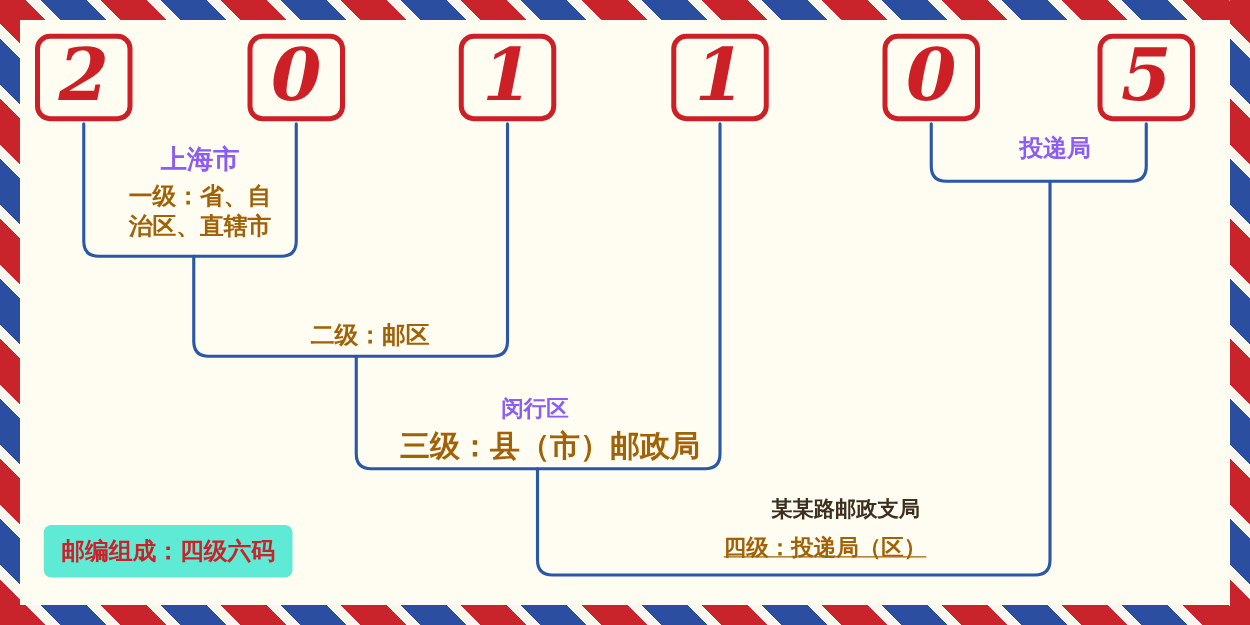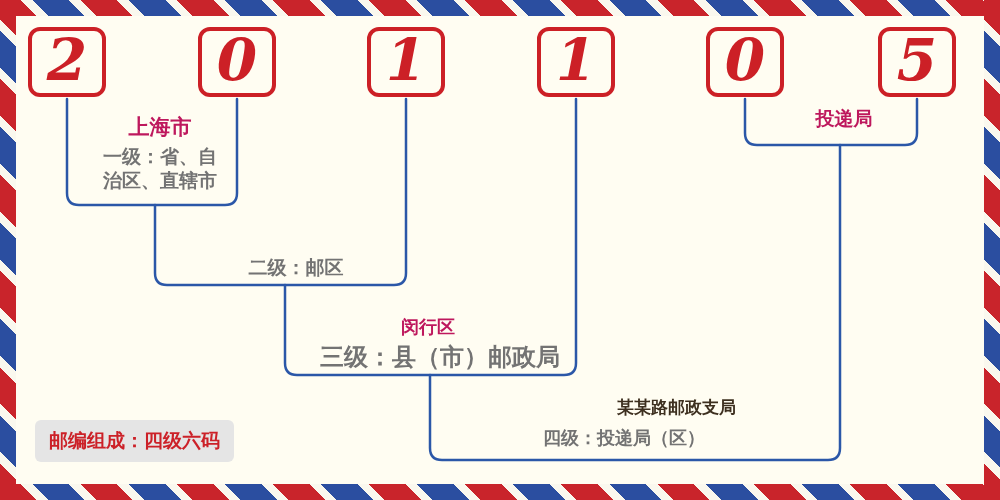--- a/index.html
+++ b/index.html
@@ -44,37 +44,37 @@
     font-style:italic;
     font-weight:bold;
     font-size:58px;
     line-height:1;
     color:#cc2026;
     transform:translateY(-2px);
   }
   #lines{position:absolute;left:0;top:0;z-index:1;pointer-events:none;}
 
   .lbl{position:absolute;z-index:3;text-align:center;white-space:nowrap;}
-  .lbl-blue{color:#be185d;font-weight:bold;}
-  .lbl-red{color:#737373;font-weight:bold;}
+  .lbl-blue{color:#8b5cf6;font-weight:bold;}
+  .lbl-red{color:#a16207;font-weight:bold;}
   .lbl-dark{color:#3d2f1f;font-weight:bold;text-align:right;}
 
   .l1-city{left:80px;top:113px;width:160px;font-size:21px;}
   .l1-desc1{left:70px;top:144px;width:180px;font-size:19px;}
   .l1-desc2{left:70px;top:168px;width:180px;font-size:19px;}
   .l2{left:206px;top:255px;width:180px;font-size:19px;}
   .l3-district{left:348px;top:315px;width:160px;font-size:18px;}
   .l3-desc{left:320px;top:341px;width:220px;font-size:24px;}
   .l4-branch{left:536px;top:396px;width:200px;font-size:17px;}
-  .l4-desc{left:524px;top:426px;width:200px;font-size:18px;}
+  .l4-desc{left:560px;top:426px;width:200px;font-size:18px;text-decoration:underline;}
   .delivery{left:764px;top:106px;width:160px;font-size:19px;font-family:Liberation Serif, serif;}
 
   .footer-chip{
     position:absolute;left:35px;top:420px;z-index:3;
-    background:#e5e5e5;
+    background:#5eead4;
     border-radius:6px;
     padding:8px 14px;
     font-size:19px;font-weight:bold;color:#cc2128;
     white-space:nowrap;
   }
 </style>
 </head>
 <body>
 
 <div id="stage">

